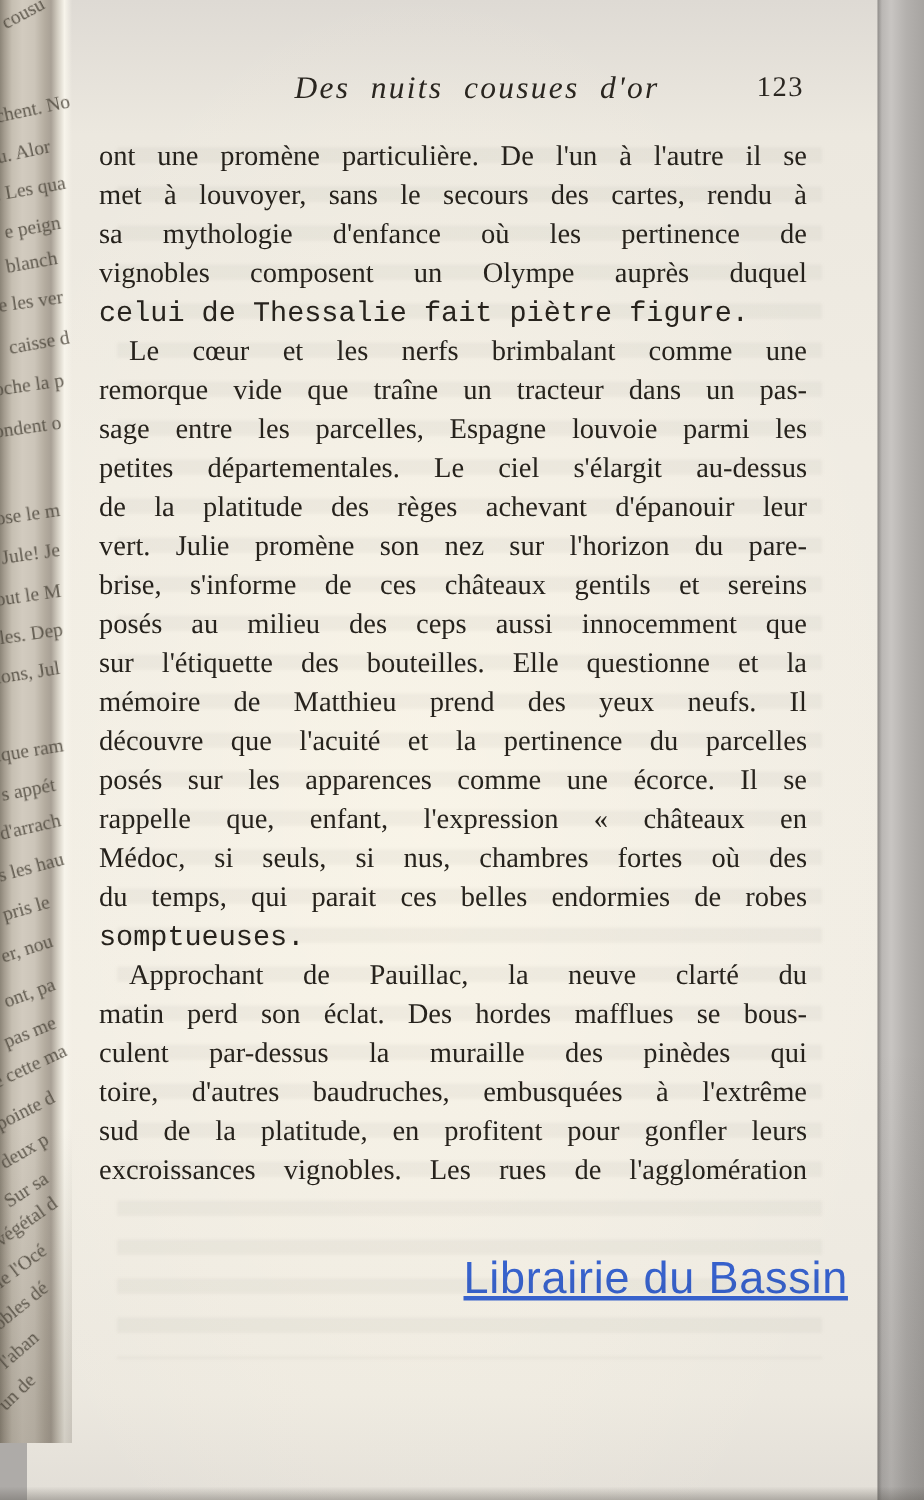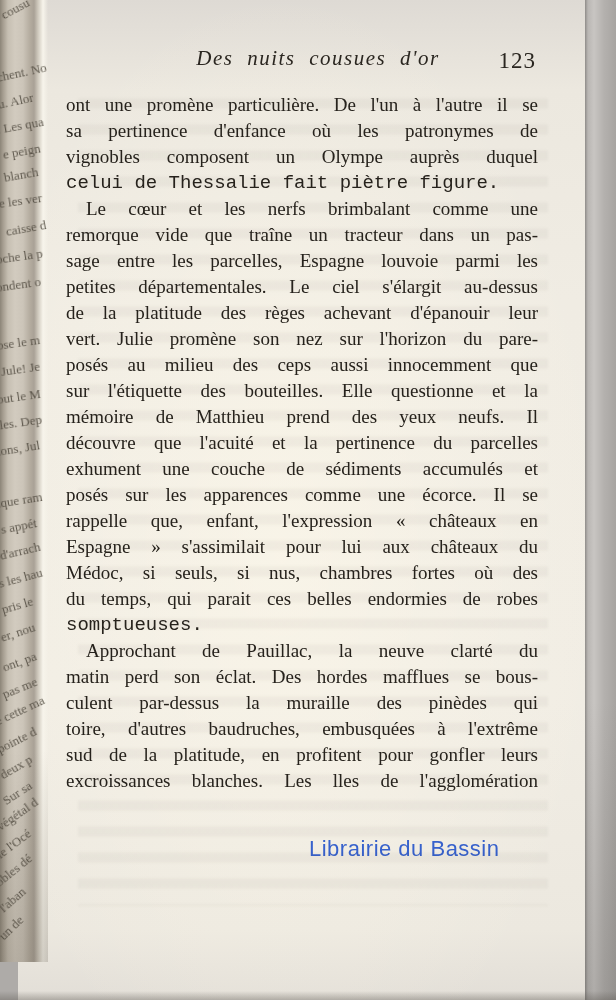--- a/index.html
+++ b/index.html
@@ -24,38 +24,38 @@
       rgba(110,105,95,.055) 7px, rgba(110,105,95,.055) 16px,
       rgba(255,255,255,0) 17px, rgba(255,255,255,0) 26px);
     filter:blur(1px);
   }
   
   .header{position:absolute;left:48px;top:46px;width:472px;height:32px;color:#2a2620;}
   .running-title{
     position:absolute;left:50%;transform:translateX(calc(-50% + 16px));
     font-style:italic;font-size:21px;letter-spacing:1.5px;word-spacing:7px;white-space:nowrap;
   }
-  .page-number{position:absolute;right:2px;top:2px;font-size:23px;letter-spacing:1px;}
+  .page-number{position:absolute;right:2px;top:2px;font-size:19px;letter-spacing:1px;}
   
   .bodytext{
     position:absolute;left:48px;top:92px;width:472px;
     color:#26221c;font-size:19px;
   }
   .bodytext .bl{
     height:26px;line-height:26px;white-space:normal;
     text-align:justify;text-align-last:justify;overflow:hidden;
   }
   .bodytext .bl.indent{padding-left:20px;}
   .bodytext .bl.endline{text-align-last:left;font-family:Liberation Mono, monospace;}
   
   .watermark{
     position:absolute;left:291px;top:836px;
     font-family:"Liberation Sans", sans-serif;
-    font-size:22px;color:#2b5de4;white-space:nowrap;
-    mix-blend-mode:multiply;opacity:.93;letter-spacing:.5px;
+    font-size:30px;color:#2b5de4;white-space:nowrap;
+    mix-blend-mode:multiply;opacity:.93;letter-spacing:.5px;text-decoration:underline;
   }
   
   .left-strip{
     position:absolute;left:0;top:0;width:48px;height:962px;overflow:hidden;
     background:
       linear-gradient(180deg, rgba(80,72,60,0) 78%, rgba(80,72,60,.22) 100%),
       linear-gradient(90deg,
         #8c8578 0px,#a59d90 3px,#c6bfb2 8px,#d2cbbf 15px,#ccc5b9 23px,
         #b4ac9f 30px,#a9a196 34px,#cfc9bd 38px,#f7f4eb 43px,rgba(247,244,235,0) 48px);
   }
@@ -83,46 +83,46 @@
   <div class="page">
     <div class="ghost"></div>
 
     <div class="header">
       <div class="running-title">Des nuits cousues d'or</div>
       <div class="page-number">123</div>
     </div>
 
     <div class="bodytext" id="bodytext">
         <div class="bl">ont une promène particulière. De l'un à l'autre il se</div>
-        <div class="bl">sa pertinence d'enfance où les patronymes de</div>
+        <div class="bl">met à louvoyer, sans le secours des cartes, rendu à</div>
+        <div class="bl">sa mythologie d'enfance où les pertinence de</div>
         <div class="bl">vignobles composent un Olympe auprès duquel</div>
         <div class="bl endline">celui de Thessalie fait piètre figure.</div>
         <div class="bl indent">Le cœur et les nerfs brimbalant comme une</div>
         <div class="bl">remorque vide que traîne un tracteur dans un pas-</div>
         <div class="bl">sage entre les parcelles, Espagne louvoie parmi les</div>
         <div class="bl">petites départementales. Le ciel s'élargit au-dessus</div>
         <div class="bl">de la platitude des règes achevant d'épanouir leur</div>
         <div class="bl">vert. Julie promène son nez sur l'horizon du pare-</div>
+        <div class="bl">brise, s'informe de ces châteaux gentils et sereins</div>
         <div class="bl">posés au milieu des ceps aussi innocemment que</div>
         <div class="bl">sur l'étiquette des bouteilles. Elle questionne et la</div>
         <div class="bl">mémoire de Matthieu prend des yeux neufs. Il</div>
         <div class="bl">découvre que l'acuité et la pertinence du parcelles</div>
-        <div class="bl">exhument une couche de sédiments accumulés et</div>
         <div class="bl">posés sur les apparences comme une écorce. Il se</div>
         <div class="bl">rappelle que, enfant, l'expression « châteaux en</div>
-        <div class="bl">Espagne » s'assimilait pour lui aux châteaux du</div>
         <div class="bl">Médoc, si seuls, si nus, chambres fortes où des</div>
         <div class="bl">du temps, qui parait ces belles endormies de robes</div>
         <div class="bl endline">somptueuses.</div>
         <div class="bl indent">Approchant de Pauillac, la neuve clarté du</div>
         <div class="bl">matin perd son éclat. Des hordes mafflues se bous-</div>
         <div class="bl">culent par-dessus la muraille des pinèdes qui</div>
         <div class="bl">toire, d'autres baudruches, embusquées à l'extrême</div>
         <div class="bl">sud de la platitude, en profitent pour gonfler leurs</div>
-        <div class="bl">excroissances blanches. Les lles de l'agglomération</div>
+        <div class="bl">excroissances vignobles. Les rues de l'agglomération</div>
       </div>
 
     <div class="watermark">Librairie du Bassin</div>
   </div>
 
   <div class="left-strip" id="leftstrip">
       <span class="frag" style="left: 2px; top: 8px; transform: rotate(-28deg);">cousu</span>
       <span class="frag" style="left: -3px; top: 70px; transform: rotate(-12deg);">chent. No</span>
       <span class="frag" style="left: -2px; top: 97px; transform: rotate(-12deg);">u. Alor</span>
       <span class="frag" style="left: -3px; top: 122px; transform: rotate(-10deg);">. Les qua</span>

